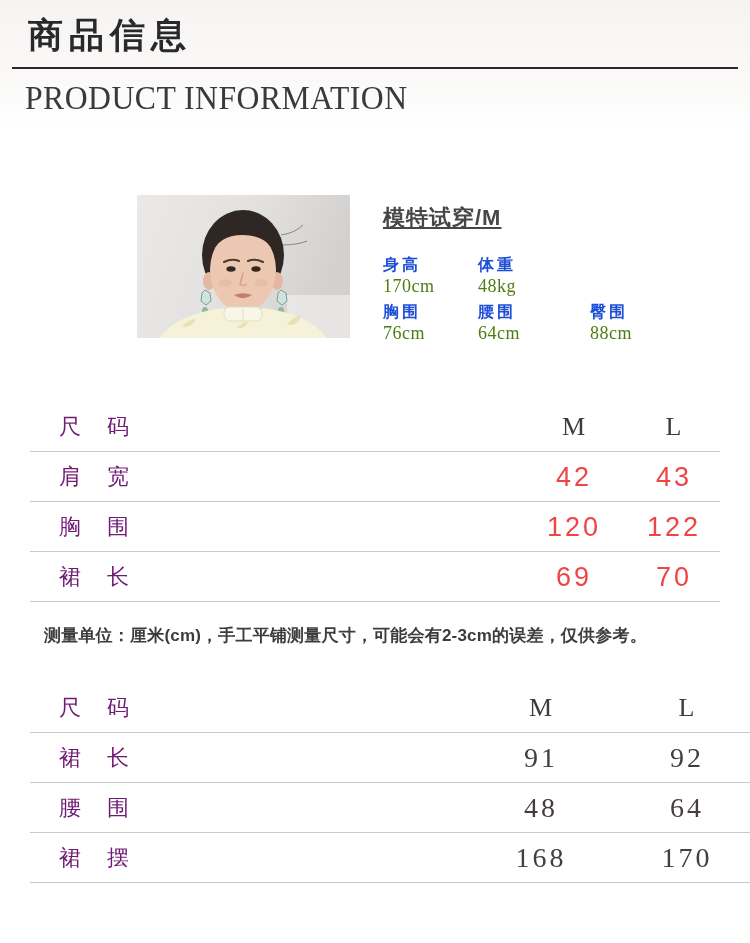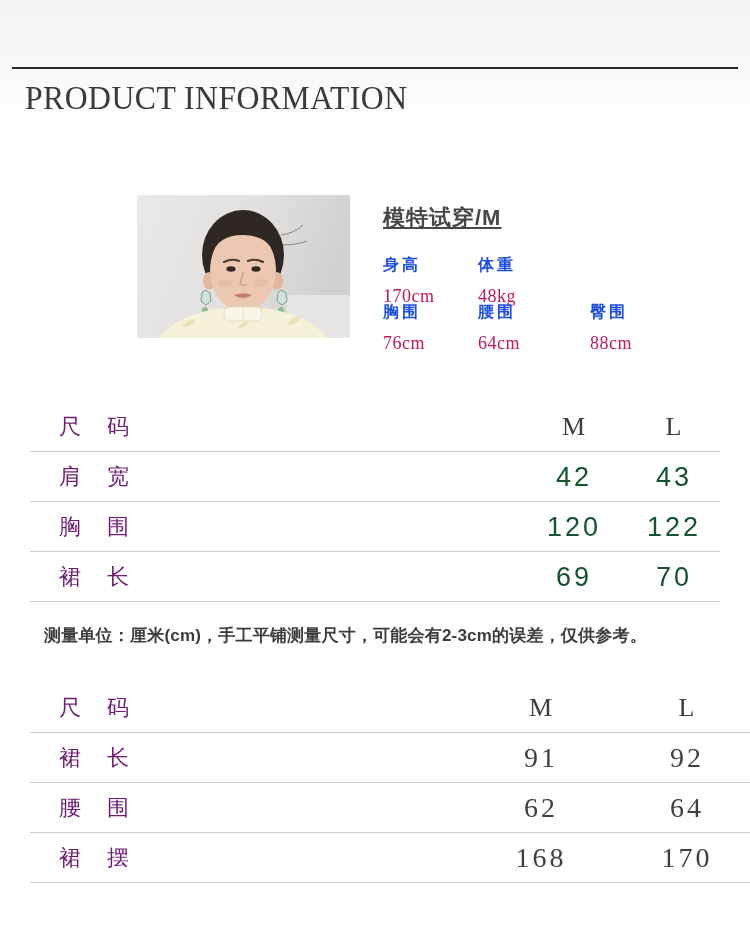--- a/index.html
+++ b/index.html
@@ -35,21 +35,21 @@
     position:absolute;top:203px;left:383px;margin:0;
     font-size:22px;font-weight:700;color:#474747;letter-spacing:1px;text-decoration:underline;
   }
   .stat{position:absolute;}
   .stat .stat-label{
     display:block;font-size:16px;font-weight:700;color:#1d4ed8;
     letter-spacing:3px;line-height:18px;
   }
   .stat .stat-value{
     display:block;font-family:"Liberation Serif","DejaVu Serif",serif;
-    font-size:18px;color:#be185d;line-height:19px;margin-top:13px;letter-spacing:0.5px;
+    font-size:18px;color:#4d7c0f;line-height:19px;margin-top:3px;letter-spacing:0.5px;
   }
   .stat.r1{top:256px;} .stat.r2{top:303px;}
   .stat.c1{left:383px;} .stat.c2{left:478px;} .stat.c3{left:590px;}
   
   .size-table{position:absolute;left:0;width:750px;}
   .size-table.t1{top:402px;height:202px;}
   .size-table.t2{top:683px;height:202px;}
   .trow{position:relative;height:50px;}
   .trow::after{
     content:"";position:absolute;bottom:0;left:30px;height:1px;background:#c9c9c9;
@@ -65,40 +65,41 @@
     position:absolute;top:50%;transform:translate(-50%,-50%);white-space:nowrap;
   }
   .thead .tval{
     font-family:"Liberation Serif","DejaVu Serif",serif;
     font-size:26px;color:#3d3d3d;letter-spacing:1px;
   }
   .t1 .col-m{left:574px;} .t1 .col-l{left:674px;}
   .t2 .col-m{left:541px;} .t2 .col-l{left:687px;}
   .t1 .tdata .tval{
     font-family:"Liberation Sans","DejaVu Sans",sans-serif;
-    font-size:27px;font-weight:400;color:#14532d;letter-spacing:3px;
+    font-size:27px;font-weight:400;color:#ef4444;letter-spacing:3px;
   }
   .t2 .tdata .tval{
     font-family:"Liberation Serif","DejaVu Serif",serif;
     font-size:28px;color:#453f3c;letter-spacing:3px;
   }
   
   .note{
     position:absolute;top:616px;left:36px;margin:8px;
     font-size:17px;font-weight:700;color:#3c3c3c;letter-spacing:0.2px;
     white-space:nowrap;
   }
 </style>
 </head>
 <body>
 
 <div class="page">
 
   <div class="header-bg"></div>
 
+  <h1 class="title-cn">商品信息</h1>
   <div class="header-divider"></div>
   <h2 class="title-en">PRODUCT INFORMATION</h2>
 
   <div class="model-photo">
     <svg width="213" height="143" viewBox="0 0 213 143" xmlns="http://www.w3.org/2000/svg">
       <defs>
         <linearGradient id="bgGrad" x1="0" y1="0" x2="1" y2="0.25">
           <stop offset="0" stop-color="#eae9e7"></stop>
           <stop offset="0.55" stop-color="#e2e1df"></stop>
           <stop offset="1" stop-color="#d2d1cf"></stop>
@@ -203,21 +204,21 @@
       <span class="tval col-m">M</span>
       <span class="tval col-l">L</span>
     </div>
     <div class="trow tdata">
       <span class="tlabel">裙长</span>
       <span class="tval col-m">91</span>
       <span class="tval col-l">92</span>
     </div>
     <div class="trow tdata">
       <span class="tlabel">腰围</span>
-      <span class="tval col-m">62</span>
+      <span class="tval col-m">48</span>
       <span class="tval col-l">64</span>
     </div>
     <div class="trow tdata">
       <span class="tlabel">裙摆</span>
       <span class="tval col-m">168</span>
       <span class="tval col-l">170</span>
     </div>
   </div>
 
 </div>

